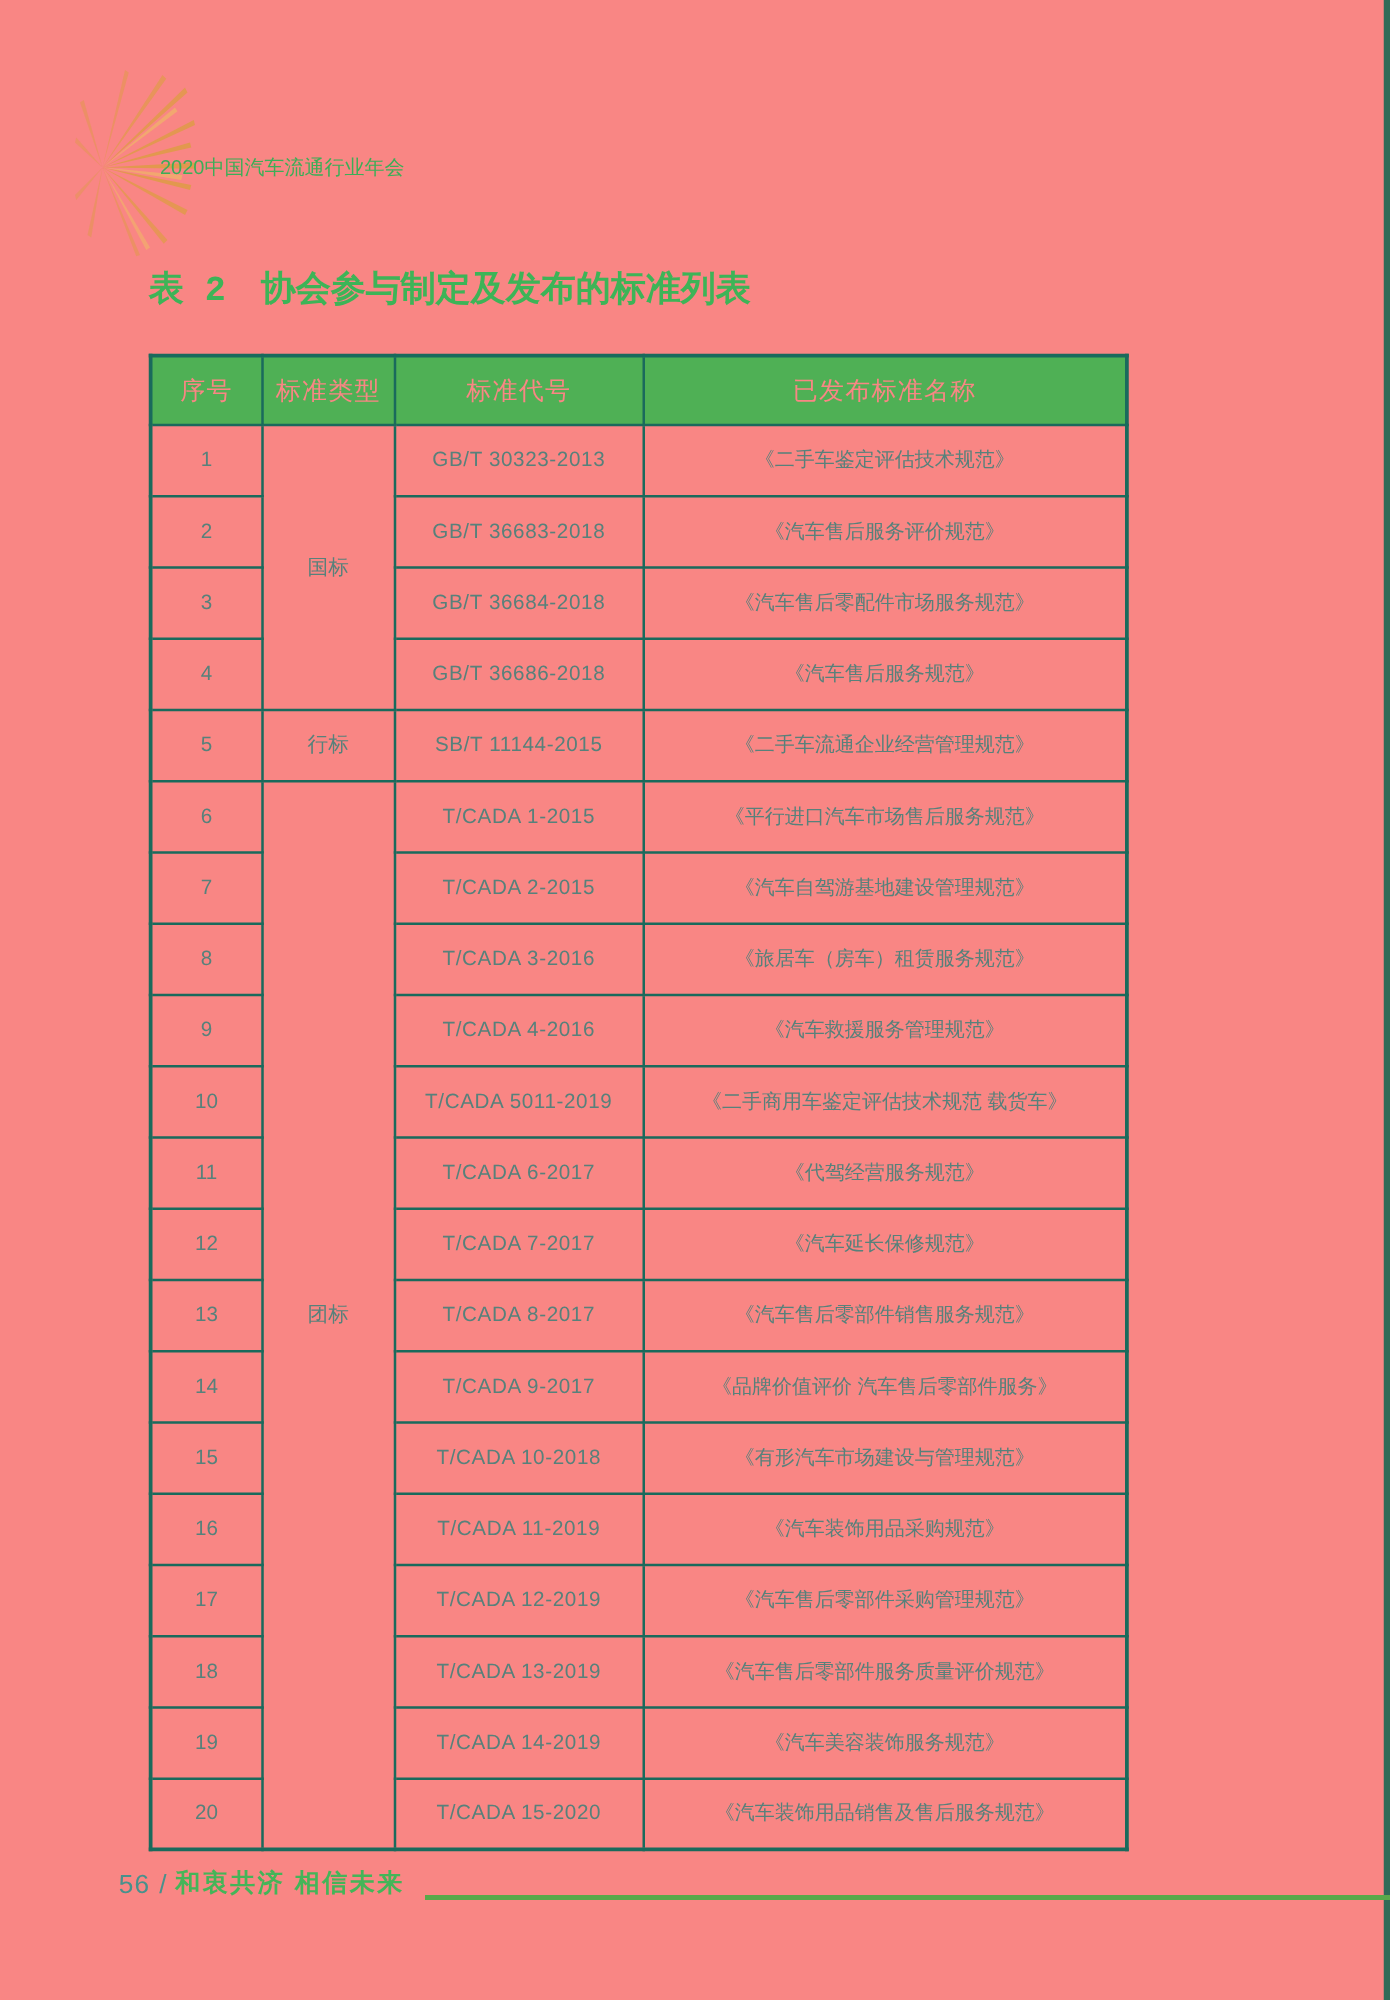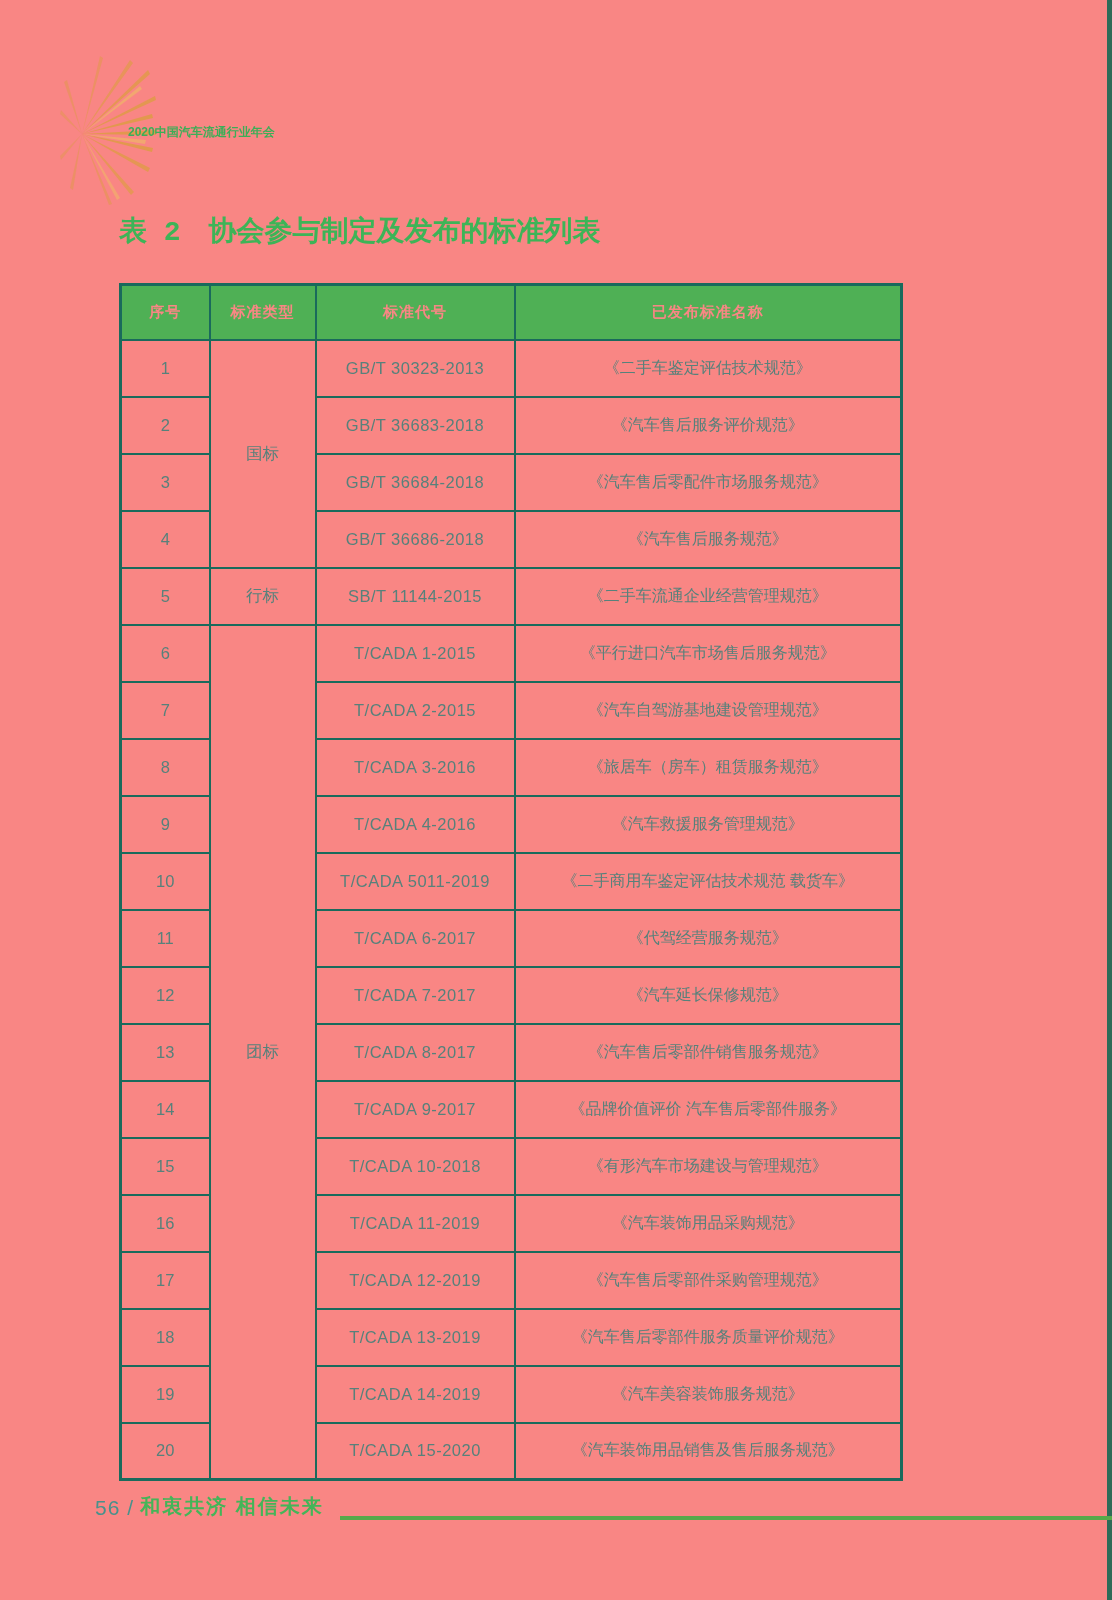--- a/index.html
+++ b/index.html
@@ -30,21 +30,21 @@
   
   .logo{position:absolute;left:60px;top:42px;width:300px;height:180px;}
   .logo .rays{position:absolute;left:0;top:10px;}
   .logo .brand{
     position:absolute;left:74px;top:22px;
     font-size:46px;font-weight:800;letter-spacing:3px;
     color:var(--logo-green);font-family:"Liberation Sans",sans-serif;
   }
   .logo .cn{
     position:absolute;left:68px;top:82px;white-space:nowrap;
-    font-size:12px;font-weight:700;color:var(--logo-green);
+    font-size:16px;font-weight:400;color:var(--logo-green);
   }
   .logo .en{
     position:absolute;left:70px;top:102px;
     font-size:14.5px;font-weight:700;line-height:16.5px;color:var(--logo-orange);
   }
   
   .page-title{
     position:absolute;left:119px;top:212px;width:781px;
     text-align:left;font-family:Liberation Mono, monospace;
     font-size:28px;font-weight:700;color:var(--title-green);
@@ -58,21 +58,21 @@
   }
   .std-table th,.std-table td{
     border:2px solid var(--border);
     text-align:center;vertical-align:middle;
     padding:0 4px;
   }
   .std-table thead tr{height:55px;}
   .std-table thead th{
     background:var(--green-header);
     color:var(--bg);
-    font-size:15px;font-weight:700;letter-spacing:1px;
+    font-size:20px;font-weight:400;letter-spacing:1px;
   }
   .std-table tbody tr{height:57px;}
   .std-table tbody td{
     color:var(--cell-text);
     font-size:16.5px;font-weight:400;
   }
   .std-table td.c-code{letter-spacing:0.5px;}
   .std-table td.c-name{font-size:16px;}
   
   .footer{

